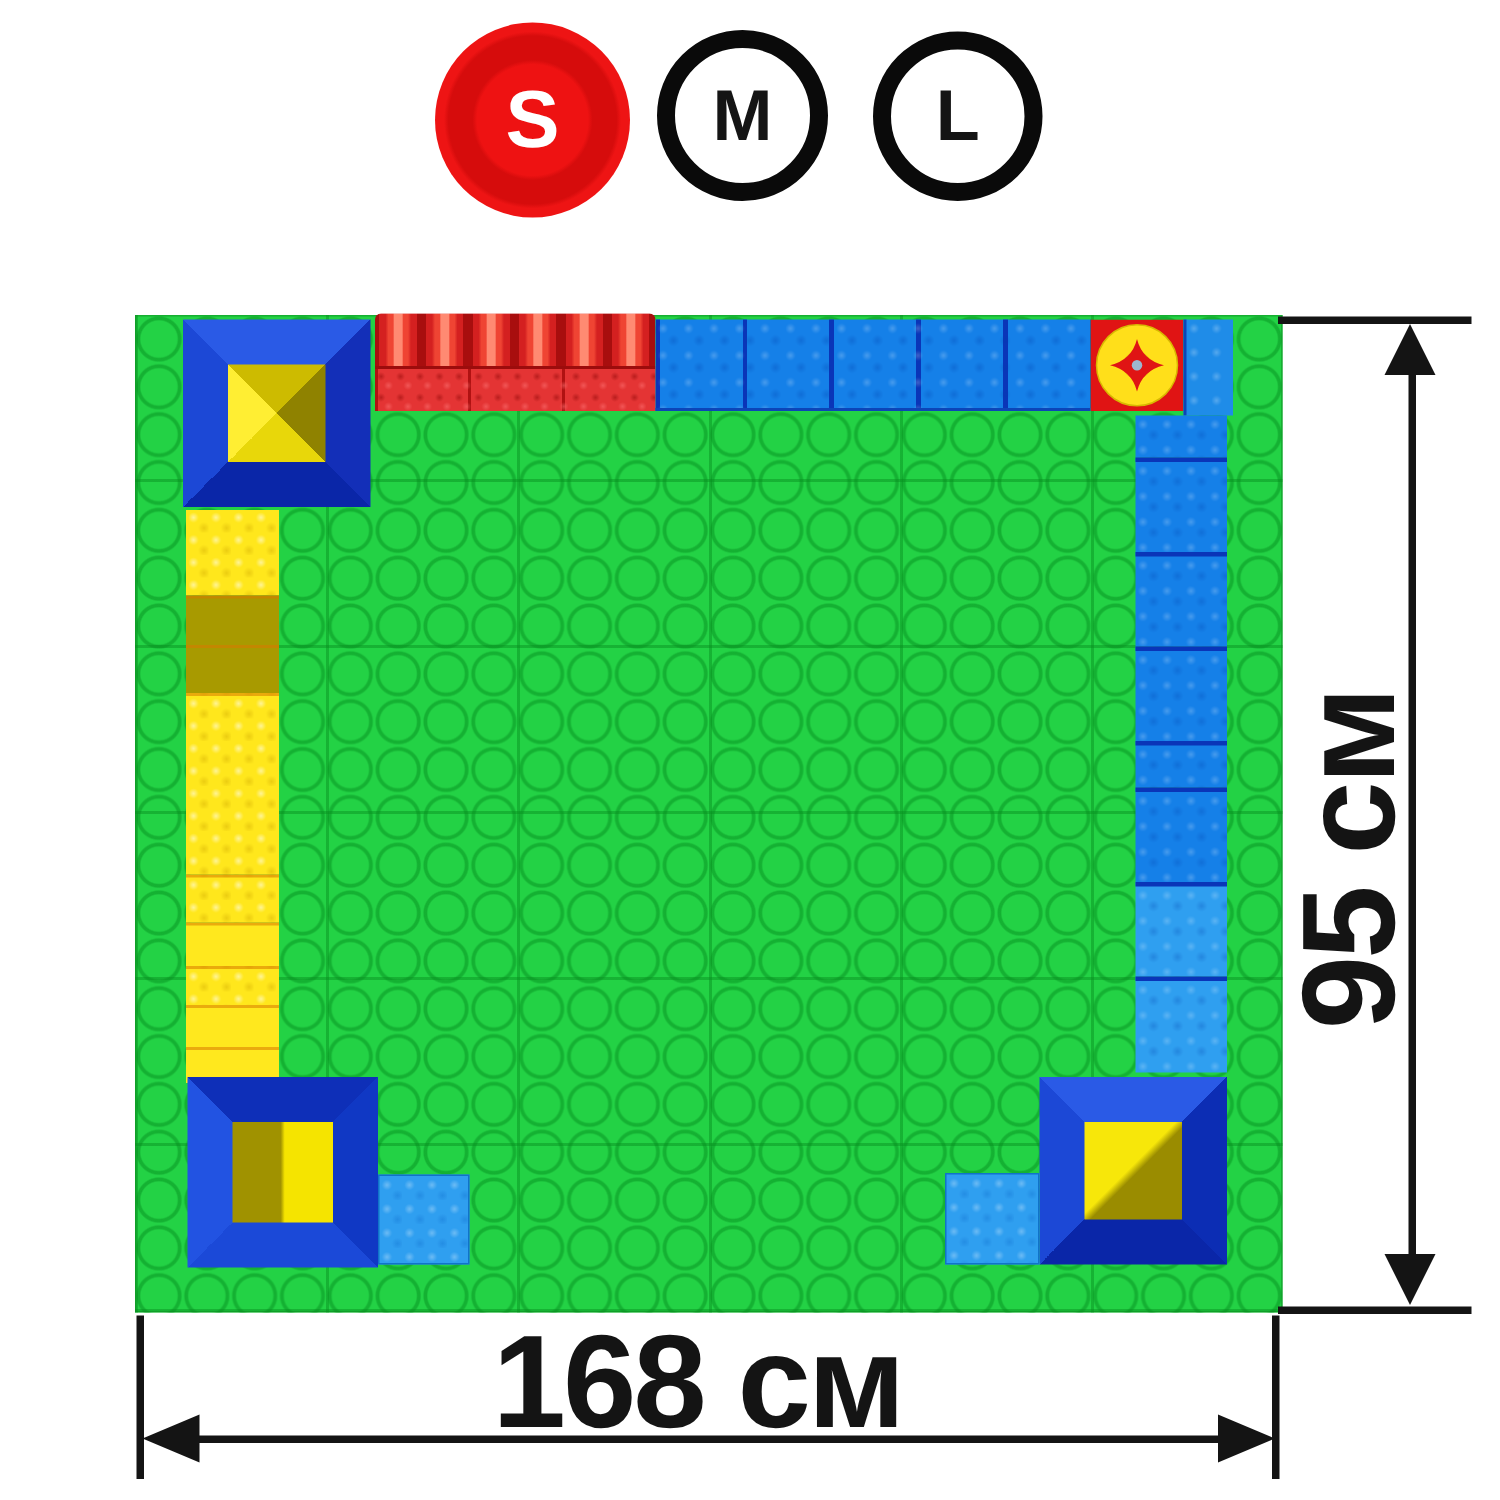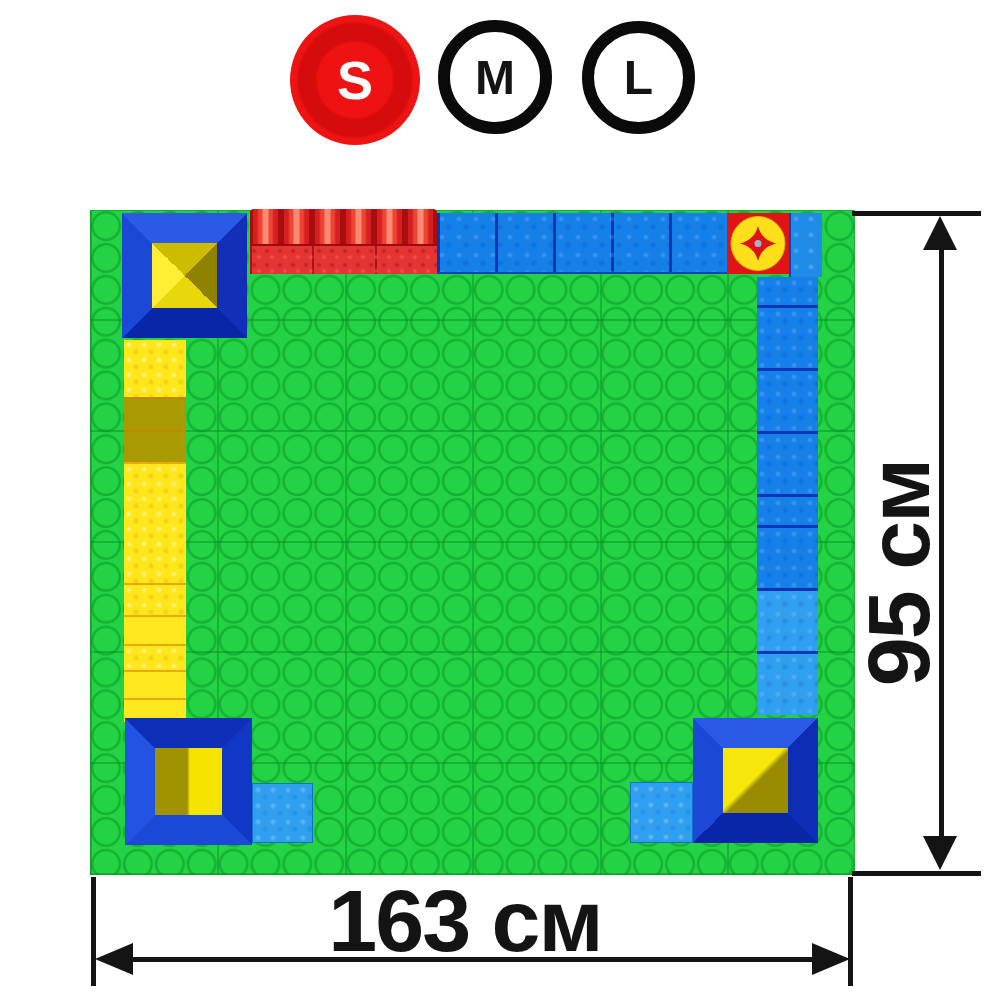--- a/index.html
+++ b/index.html
@@ -194,15 +194,15 @@
   <div class="dim vline"></div>
   <div class="arr arr-up"></div>
   <div class="arr arr-down"></div>
   <div class="dim-label v">95 см</div>
 
   <div class="dim tick-bl"></div>
   <div class="dim tick-br"></div>
   <div class="dim hline"></div>
   <div class="arr arr-left"></div>
   <div class="arr arr-right"></div>
-  <div class="dim-label h">163 см</div>
+  <div class="dim-label h">168 см</div>
 
 </div>
 
 </body></html>

